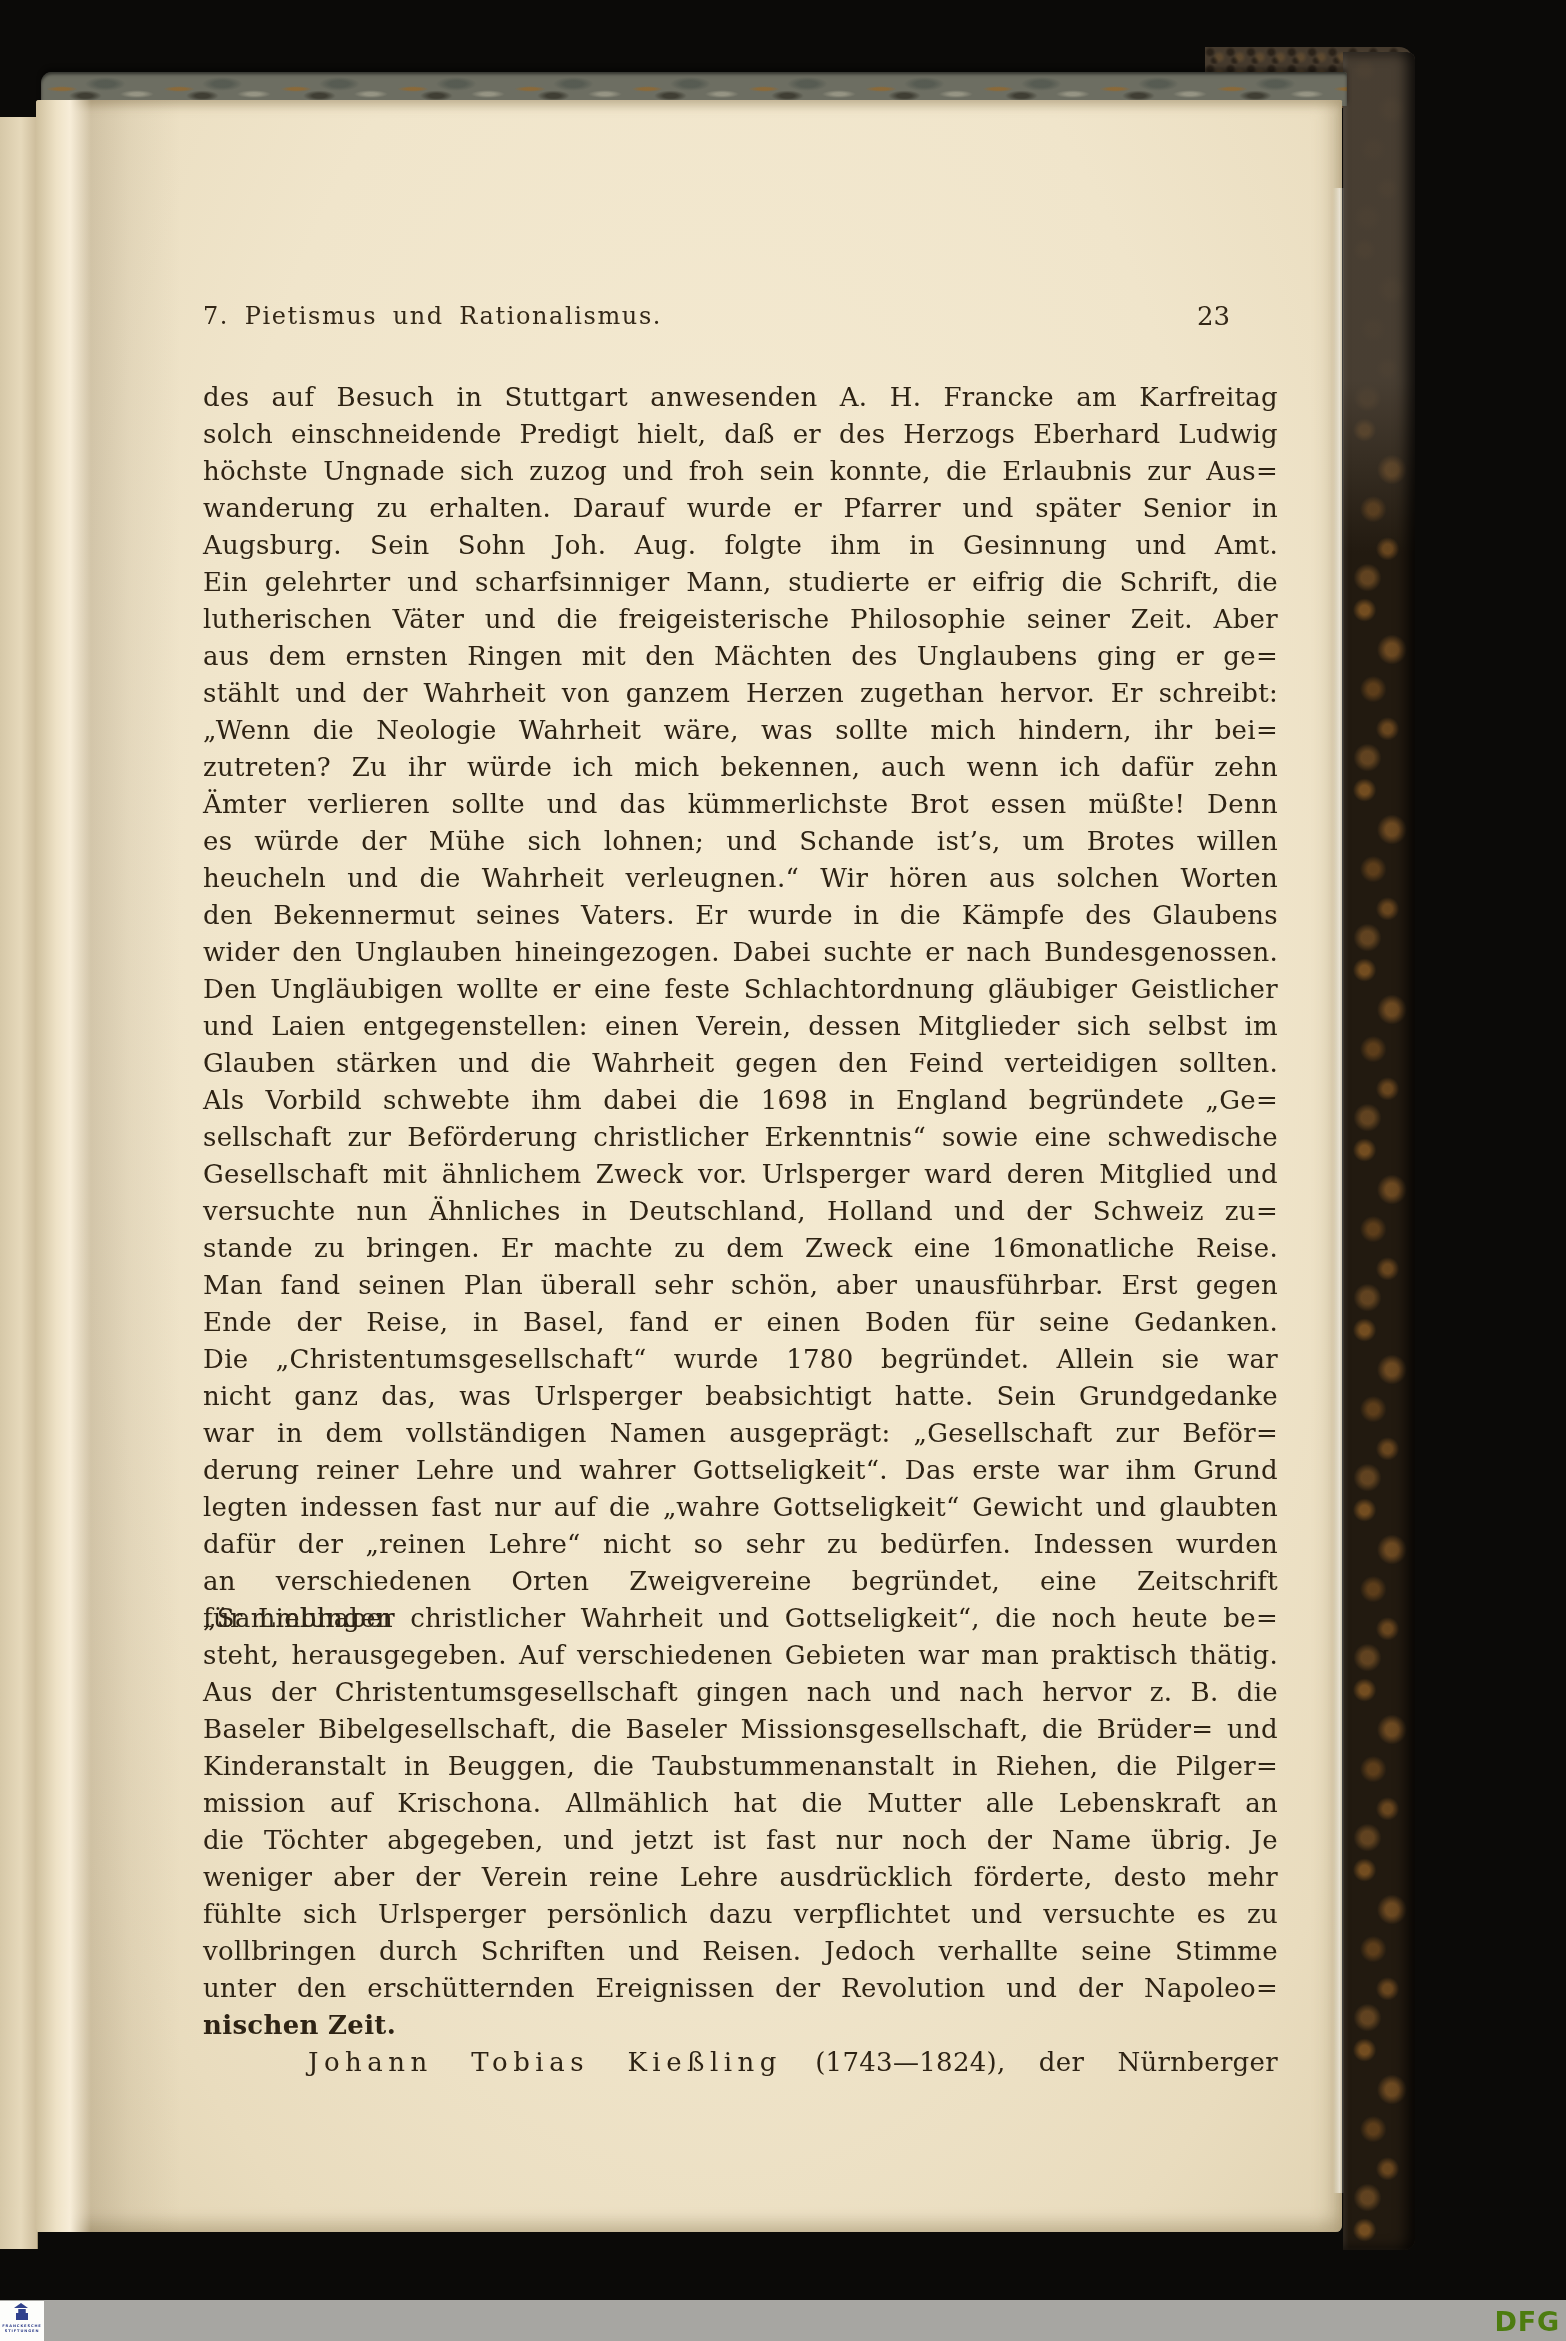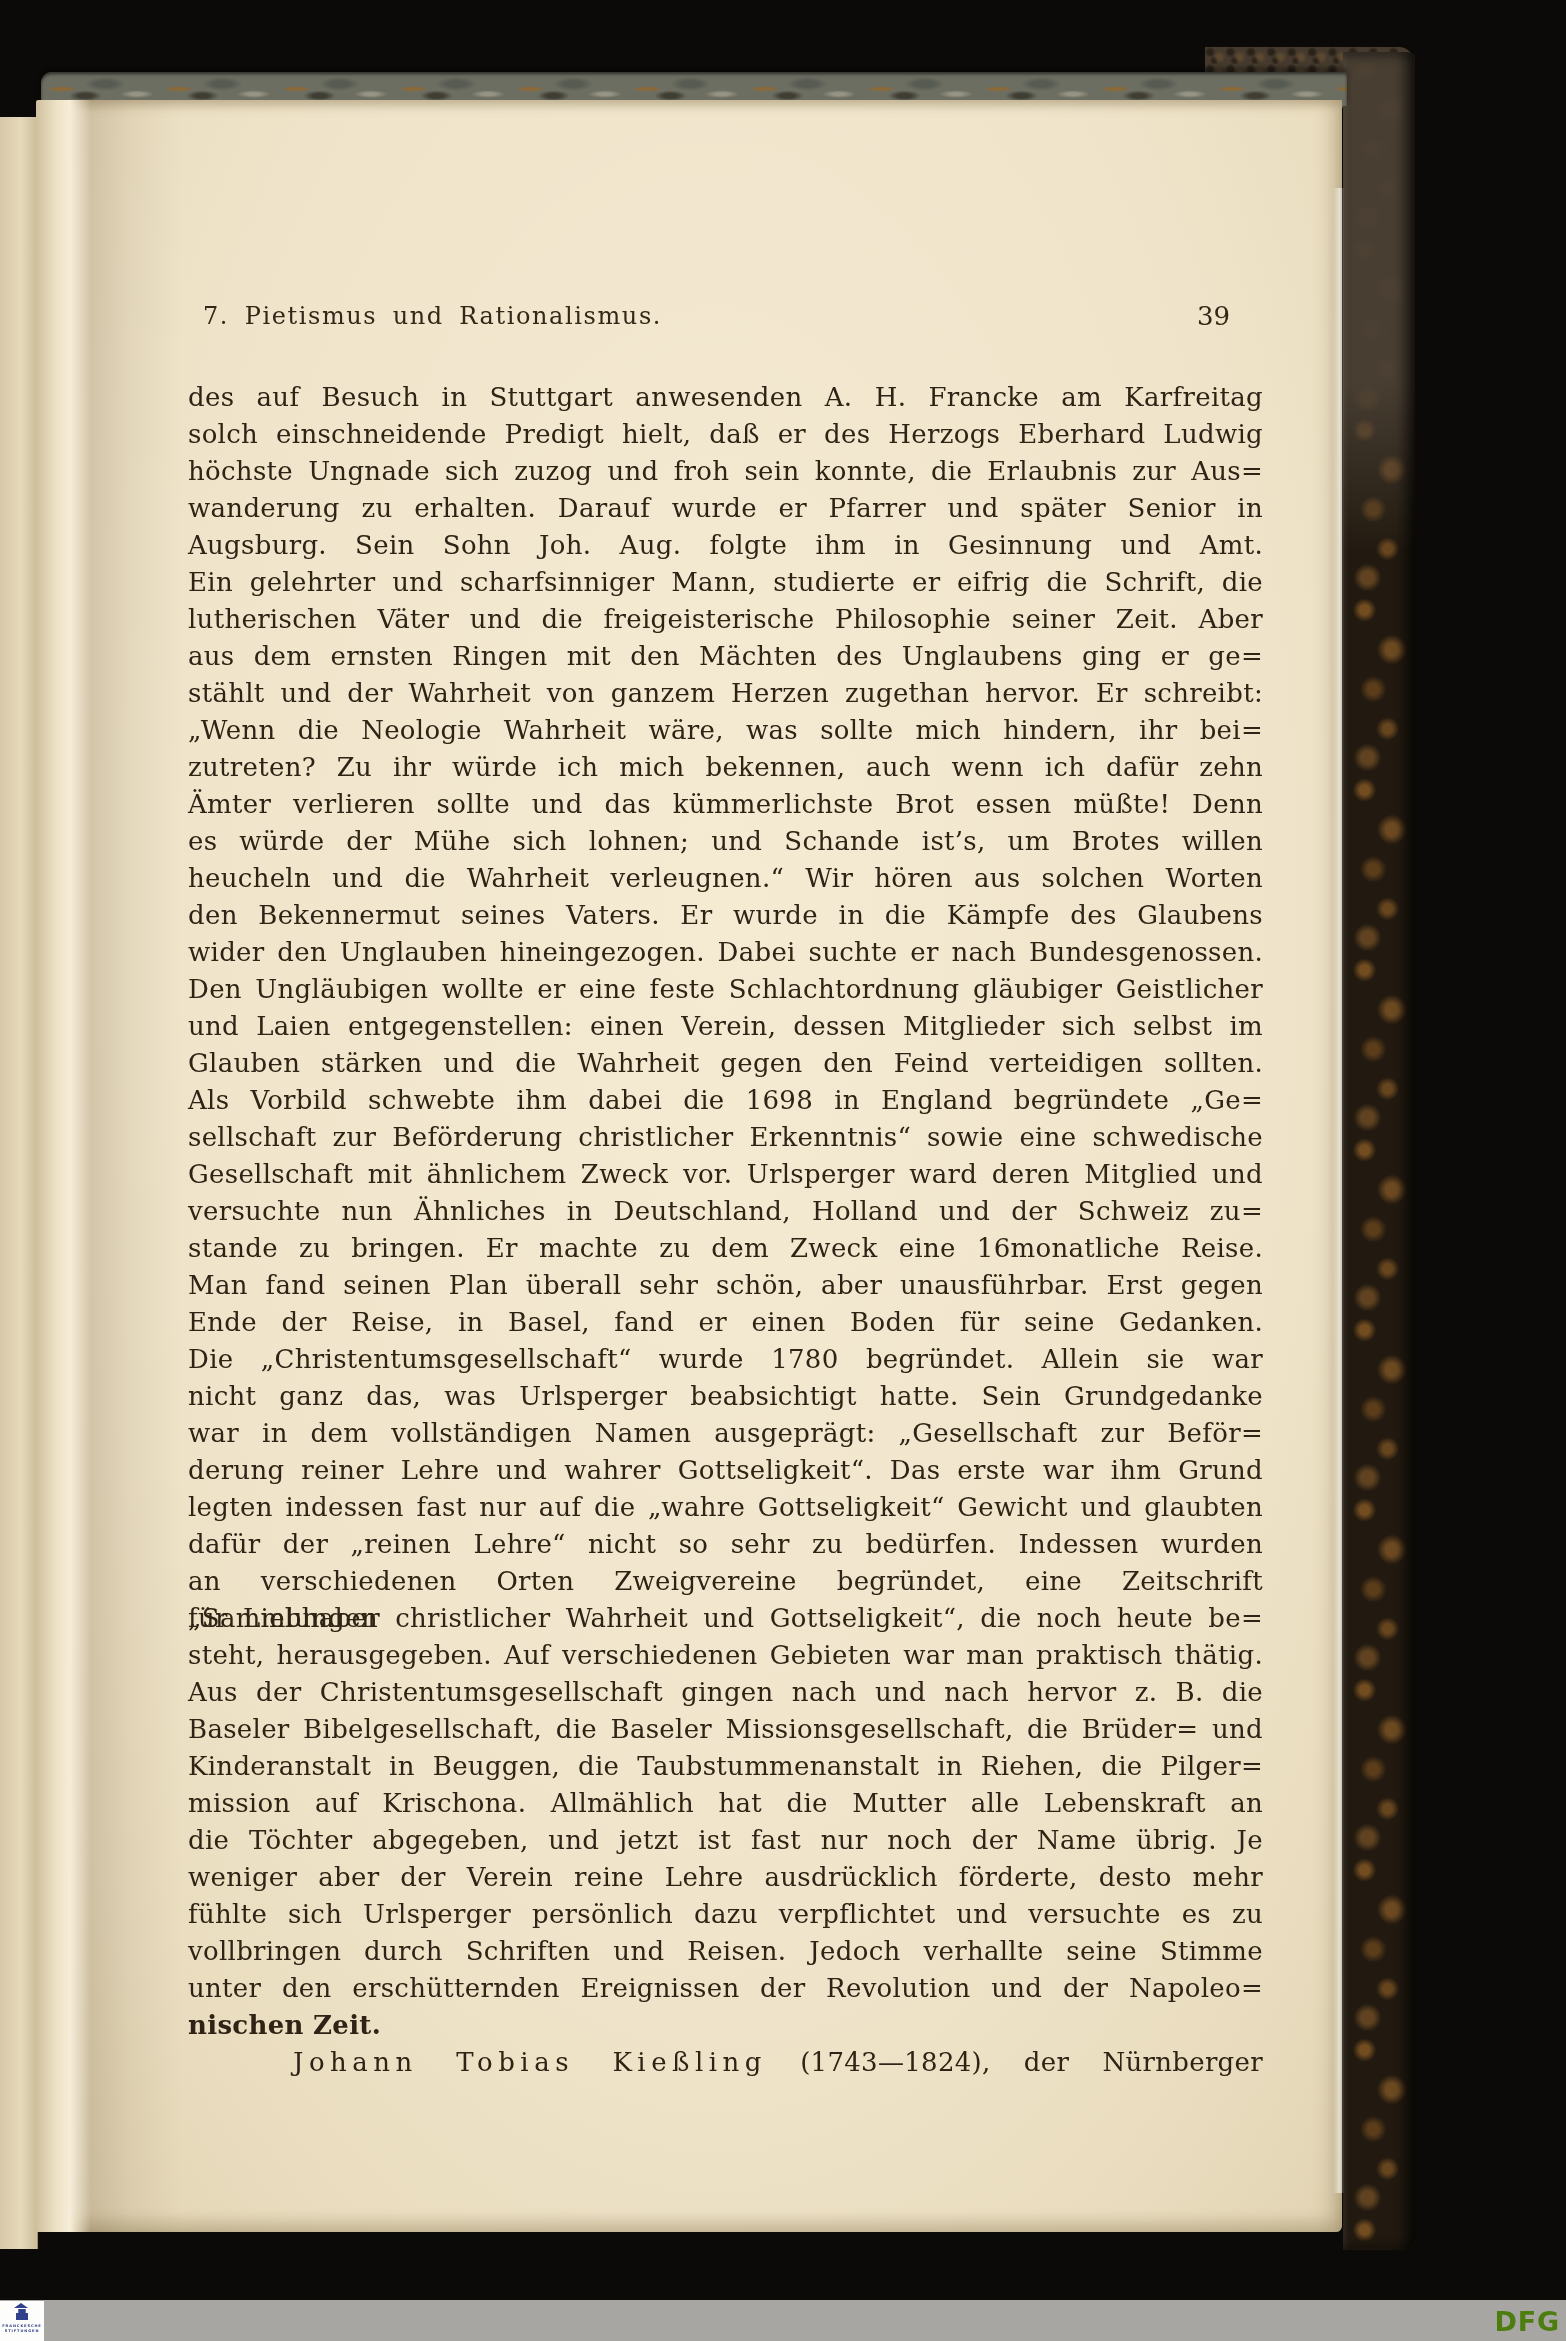--- a/index.html
+++ b/index.html
@@ -54,21 +54,21 @@
      border-radius:3.1px 0 0 3.1px;}
   .page-edge-highlight{position:absolute;left:1333px;top:188px;width:11px;height:2005px;
      background:linear-gradient(90deg,rgba(255,255,255,0),rgba(255,255,250,.75) 60%,rgba(255,255,255,0));
      opacity:.8;}
 
   
   .running-head{position:absolute;left:167px;top:202px;width:1075px;text-align:left;
      font-size:24px;letter-spacing:1.6px;word-spacing:6.3px;color:#332717;}
   .page-num{position:absolute;left:1108px;top:201px;width:86px;text-align:right;
      font-size:26px;color:#332717;}
-  .body-block{position:absolute;left:152px;top:279px;width:1075px;
+  .body-block{position:absolute;left:167px;top:279px;width:1075px;
      font-size:26px;line-height:37px;color:#2e2314;letter-spacing:0.3px;}
   .tl{text-align:justify;text-align-last:justify;white-space:normal;height:37px;overflow:visible;}
   .tl.end{text-align-last:left;font-weight:bold;}
   .tl.indent{padding-left:105px;width:970px;}
   .sperr{letter-spacing:5.5px;}
 
   
   .footer-bar{position:absolute;left:0;top:2300px;width:1567px;height:42px;background:#a7a6a2;}
   .lib-box{position:absolute;left:0;top:2301px;width:44px;height:41px;background:#fdfdfb;
      display:flex;flex-direction:column;align-items:center;justify-content:flex-start;padding-top:2.3px;box-sizing:border-box;}
@@ -88,21 +88,21 @@
 <div class="stage">
 
   <div class="cover-top"></div>
   <div class="cover-side"></div>
 
   <div class="under-page"></div>
   <div class="top-edge"></div>
 
   <div class="page">
     <div class="running-head">7.  Pietismus und Rationalismus.</div>
-    <div class="page-num">39</div>
+    <div class="page-num">23</div>
 
     <div class="body-block">
       <div id="body-lines">
           <div class="tl">des auf Besuch in Stuttgart anwesenden A. H. Francke am Karfreitag</div>
           <div class="tl">solch einschneidende Predigt hielt, daß er des Herzogs Eberhard Ludwig</div>
           <div class="tl">höchste Ungnade sich zuzog und froh sein konnte, die Erlaubnis zur Aus=</div>
           <div class="tl">wanderung zu erhalten.  Darauf wurde er Pfarrer und später Senior in</div>
           <div class="tl">Augsburg.  Sein Sohn Joh. Aug. folgte ihm in Gesinnung und Amt.</div>
           <div class="tl">Ein gelehrter und scharfsinniger Mann, studierte er eifrig die Schrift, die</div>
           <div class="tl">lutherischen Väter und die freigeisterische Philosophie seiner Zeit.  Aber</div>

